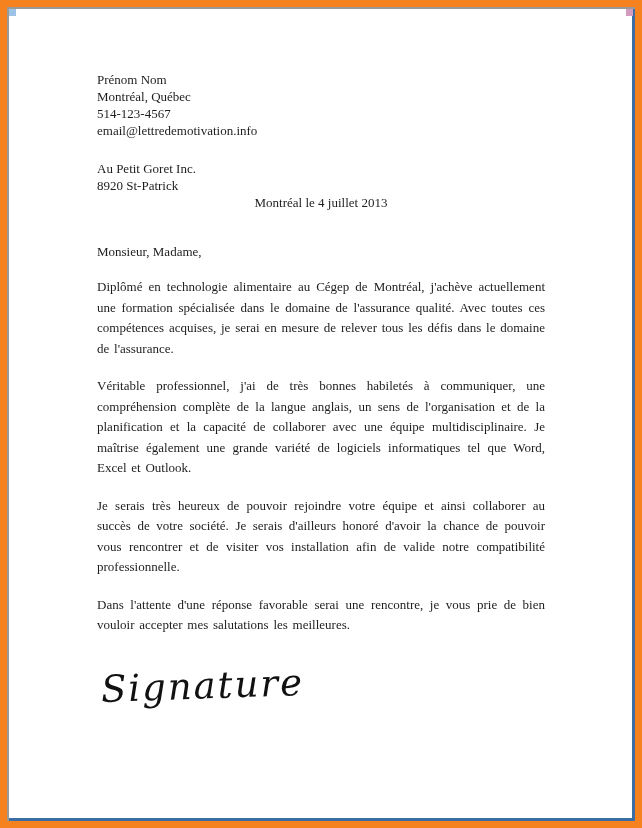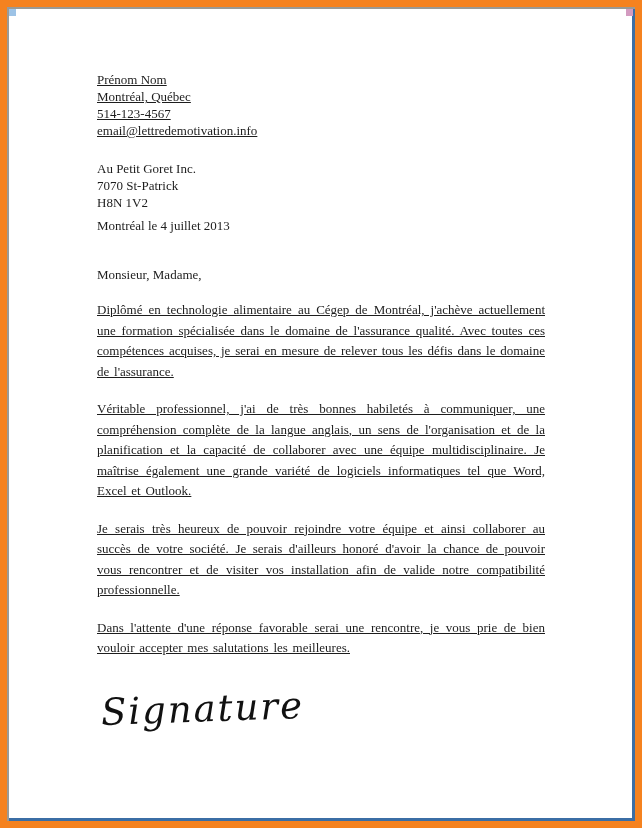--- a/index.html
+++ b/index.html
@@ -32,35 +32,35 @@
 
   .page {
     position: absolute;
     left: 0; top: 0;
     width: 642px; height: 828px;
     padding: 71px 97px 40px 97px;
     color: #1d1d1d;
     font-size: 13px;
   }
   .sender { line-height: 17px; }
-  .sender .line { white-space: nowrap; text-decoration: underline; }
+  .sender .line { white-space: nowrap; }
   .recipient {
     margin-top: 21px;
     line-height: 17px;
   }
   .dateline {
-    margin-top: 6px;
-    text-align: left;
+    margin-top: 0;
+    text-align: center;
     line-height: 17px;
   }
   .salutation {
     margin-top: 32px;
     line-height: 17px;
   }
-  .body-paragraphs { margin-top: 10px; text-decoration: underline; }
+  .body-paragraphs { margin-top: 10px; }
   .para {
     margin-top: 17px;
     text-align: justify;
     line-height: 20.5px;
     word-spacing: 1.5px;
   }
   .signature {
     margin-top: 32px;
     margin-left: 4px;
     font-family: "DejaVu Serif", serif;
@@ -85,22 +85,21 @@
 
   <div class="sender">
     <div class="line">Prénom Nom</div>
     <div class="line">Montréal, Québec</div>
     <div class="line">514-123-4567</div>
     <div class="line">email@lettredemotivation.info</div>
   </div>
 
   <div class="recipient">
     <div class="line">Au Petit Goret Inc.</div>
-    <div class="line">7070 St-Patrick</div>
-    <div class="line">H8N 1V2</div>
+    <div class="line">8920 St-Patrick</div>
   </div>
 
   <div class="dateline">Montréal le 4 juillet 2013</div>
 
   <div class="salutation">Monsieur, Madame,</div>
 
   <div class="body-paragraphs">
     <p class="para">Diplômé en technologie alimentaire au Cégep de Montréal, j'achève actuellement une formation spécialisée  dans le domaine de l'assurance qualité. Avec toutes ces compétences acquises, je serai en mesure de relever tous les défis dans le domaine de l'assurance.</p>
     <p class="para">Véritable professionnel, j'ai de très bonnes habiletés à communiquer, une compréhension complète de la langue anglais, un sens de l'organisation et de la planification et la capacité de collaborer avec une équipe multidisciplinaire. Je maîtrise également une grande variété de logiciels informatiques tel que Word, Excel et Outlook.</p>
     <p class="para">Je serais très heureux de pouvoir rejoindre votre équipe et ainsi collaborer au succès de votre société. Je serais d'ailleurs honoré d'avoir la chance de pouvoir vous rencontrer et de visiter vos installation afin de valide notre compatibilité professionnelle.</p>

